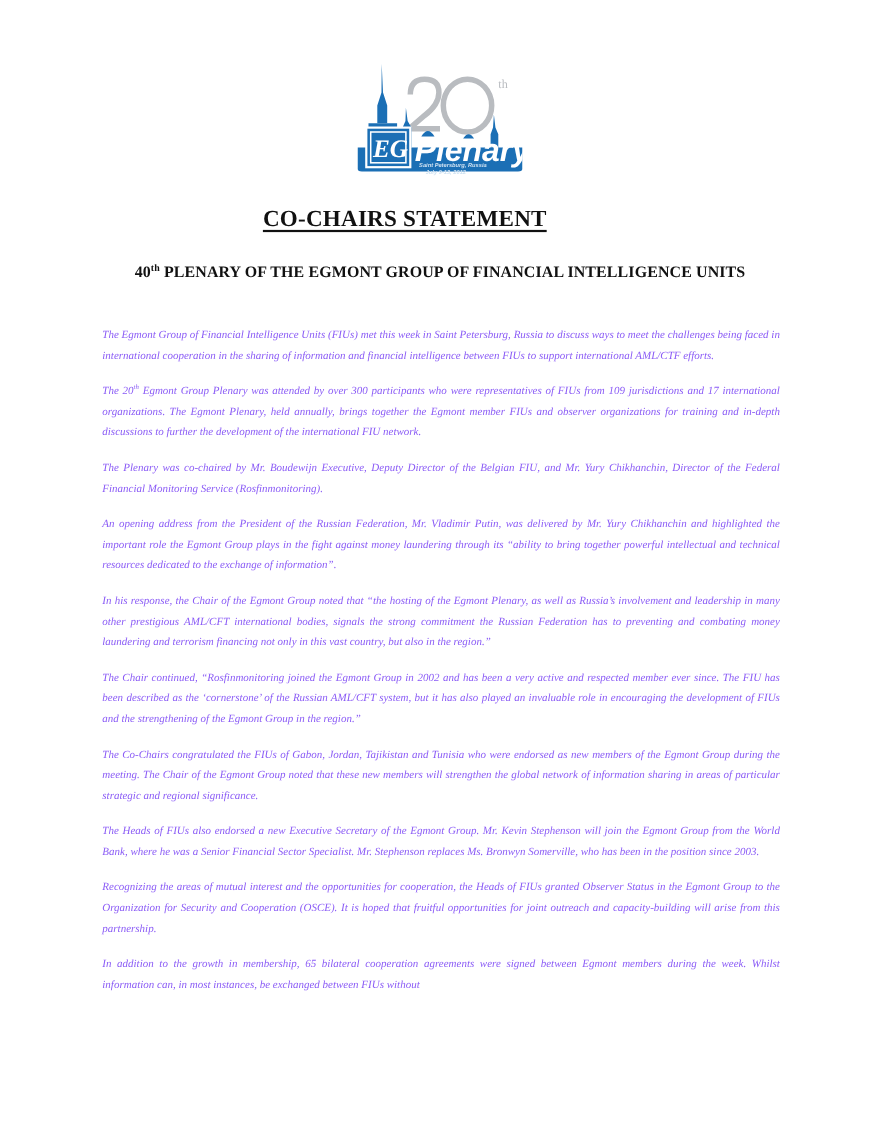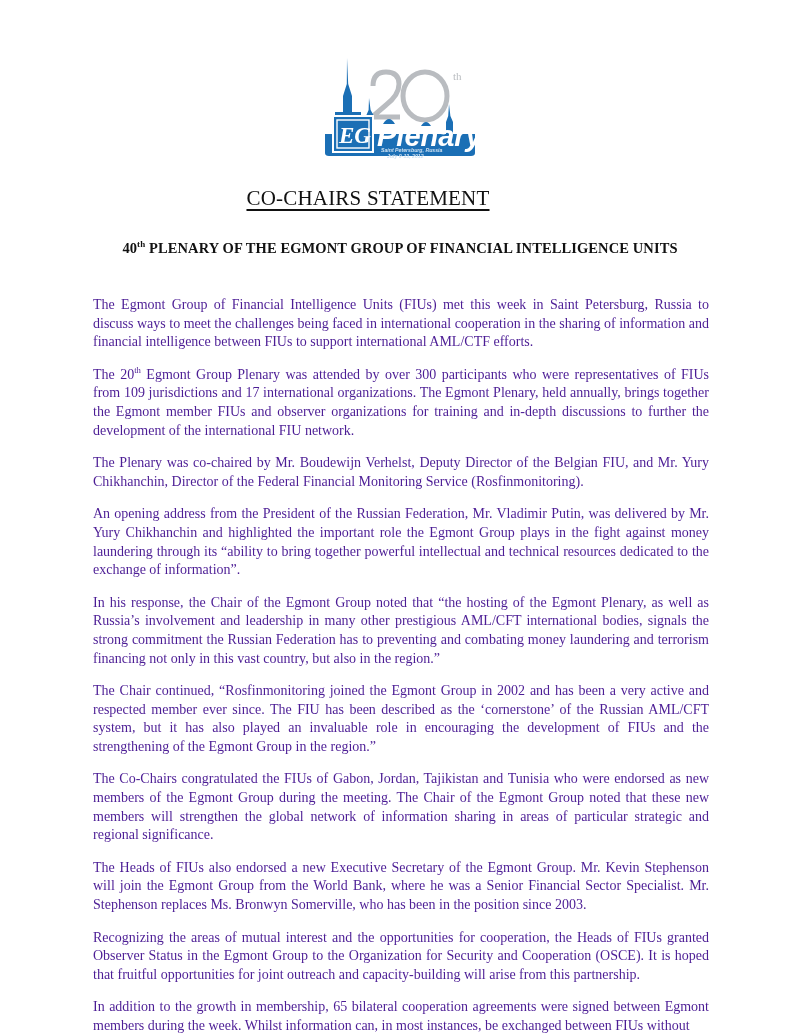--- a/index.html
+++ b/index.html
@@ -41,21 +41,21 @@
   .logo svg { display: block; }
 
   
   .doc-title {
     position: absolute;
     left: 0;
     top: 186px;
     width: 736px;
     text-align: center;
     font-size: 21px;
-    font-weight: normal;
+    font-weight: bold;
     letter-spacing: 0.2px;
     color: #111;
   }
   .doc-title span.u {
     text-decoration: underline;
     text-underline-offset: 4px;
   }
   .doc-subtitle {
     position: absolute;
     left: 0;
@@ -74,27 +74,28 @@
   }
 
   
   .body-copy {
     position: absolute;
     left: 93px;
     top: 296px;
     width: 616px;
   }
   .para {
-    font-size: 14px;
+    font-size: 10px;
     line-height: 18.6px;
     text-align: justify;
     text-justify: inter-word;
     margin: 0 0 14px 0;
-    color: #4c1d95;
+    color: #8b5cf6;
     hyphens: none;
+    font-style: italic;
   }
   .para sup {
     font-size: 0.62em;
     vertical-align: super;
     line-height: 0;
   }
   .para:last-child { margin-bottom: 0; }
 </style>
 </head>
 <body>
@@ -148,21 +149,21 @@
   <div class="doc-subtitle">
     <span>40</span><sup>th</sup><span> PLENARY OF THE EGMONT GROUP OF FINANCIAL INTELLIGENCE UNITS</span>
   </div>
 
   <div class="body-copy">
 
     <p class="para">The Egmont Group of Financial Intelligence Units (FIUs) met this week in Saint Petersburg, Russia to discuss ways to meet the challenges being faced in international cooperation in the sharing of information and financial intelligence between FIUs to support international AML/CTF efforts.</p>
 
     <p class="para"><span>The 20</span><sup>th</sup><span> Egmont Group Plenary was attended by over 300 participants who were representatives of FIUs from 109 jurisdictions and 17 international organizations. The Egmont Plenary, held annually, brings together the Egmont member FIUs and observer organizations for training and in-depth discussions to further the development of the international FIU network.</span></p>
 
-    <p class="para">The Plenary was co-chaired by Mr. Boudewijn Verhelst, Deputy Director of the Belgian FIU, and Mr. Yury Chikhanchin, Director of the Federal Financial Monitoring Service (Rosfinmonitoring).</p>
+    <p class="para">The Plenary was co-chaired by Mr. Boudewijn Executive, Deputy Director of the Belgian FIU, and Mr. Yury Chikhanchin, Director of the Federal Financial Monitoring Service (Rosfinmonitoring).</p>
     <p class="para">An opening address from the President of the Russian Federation, Mr. Vladimir Putin, was delivered by Mr. Yury Chikhanchin and highlighted the important role the Egmont Group plays in the fight against money laundering through its “ability to bring together powerful intellectual and technical resources dedicated to the exchange of information”.</p>
     <p class="para">In his response, the Chair of the Egmont Group noted that “the hosting of the Egmont Plenary, as well as Russia’s involvement and leadership in many other prestigious AML/CFT international bodies, signals the strong commitment the Russian Federation has to preventing and combating money laundering and terrorism financing not only in this vast country, but also in the region.”</p>
     <p class="para">The Chair continued, “Rosfinmonitoring joined the Egmont Group in 2002 and has been a very active and respected member ever since. The FIU has been described as the ‘cornerstone’ of the Russian AML/CFT system, but it has also played an invaluable role in encouraging the development of FIUs and the strengthening of the Egmont Group in the region.”</p>
     <p class="para">The Co-Chairs congratulated the FIUs of Gabon, Jordan, Tajikistan and Tunisia who were endorsed as new members of the Egmont Group during the meeting. The Chair of the Egmont Group noted that these new members will strengthen the global network of information sharing in areas of particular strategic and regional significance.</p>
     <p class="para">The Heads of FIUs also endorsed a new Executive Secretary of the Egmont Group. Mr. Kevin Stephenson will join the Egmont Group from the World Bank, where he was a Senior Financial Sector Specialist. Mr. Stephenson replaces Ms. Bronwyn Somerville, who has been in the position since 2003.</p>
     <p class="para">Recognizing the areas of mutual interest and the opportunities for cooperation, the Heads of FIUs granted Observer Status in the Egmont Group to the Organization for Security and Cooperation (OSCE). It is hoped that fruitful opportunities for joint outreach and capacity-building will arise from this partnership.</p>
     <p class="para">In addition to the growth in membership, 65 bilateral cooperation agreements were signed between Egmont members during the week. Whilst information can, in most instances, be exchanged between FIUs without</p>
 
   </div>
 </div>

